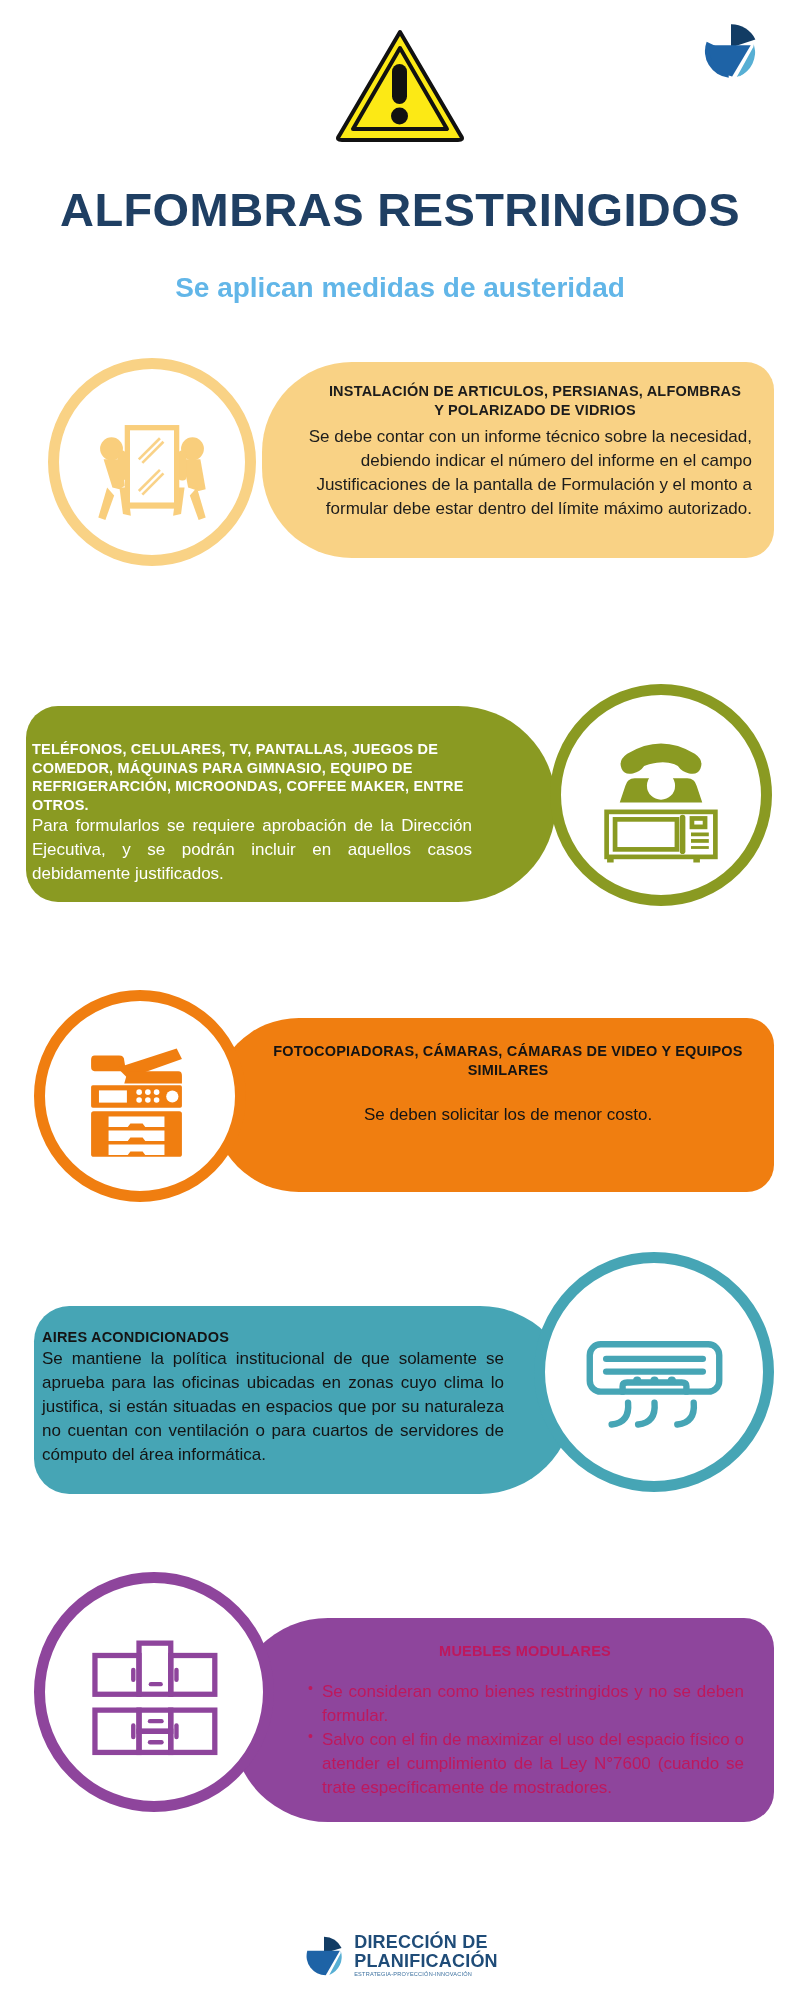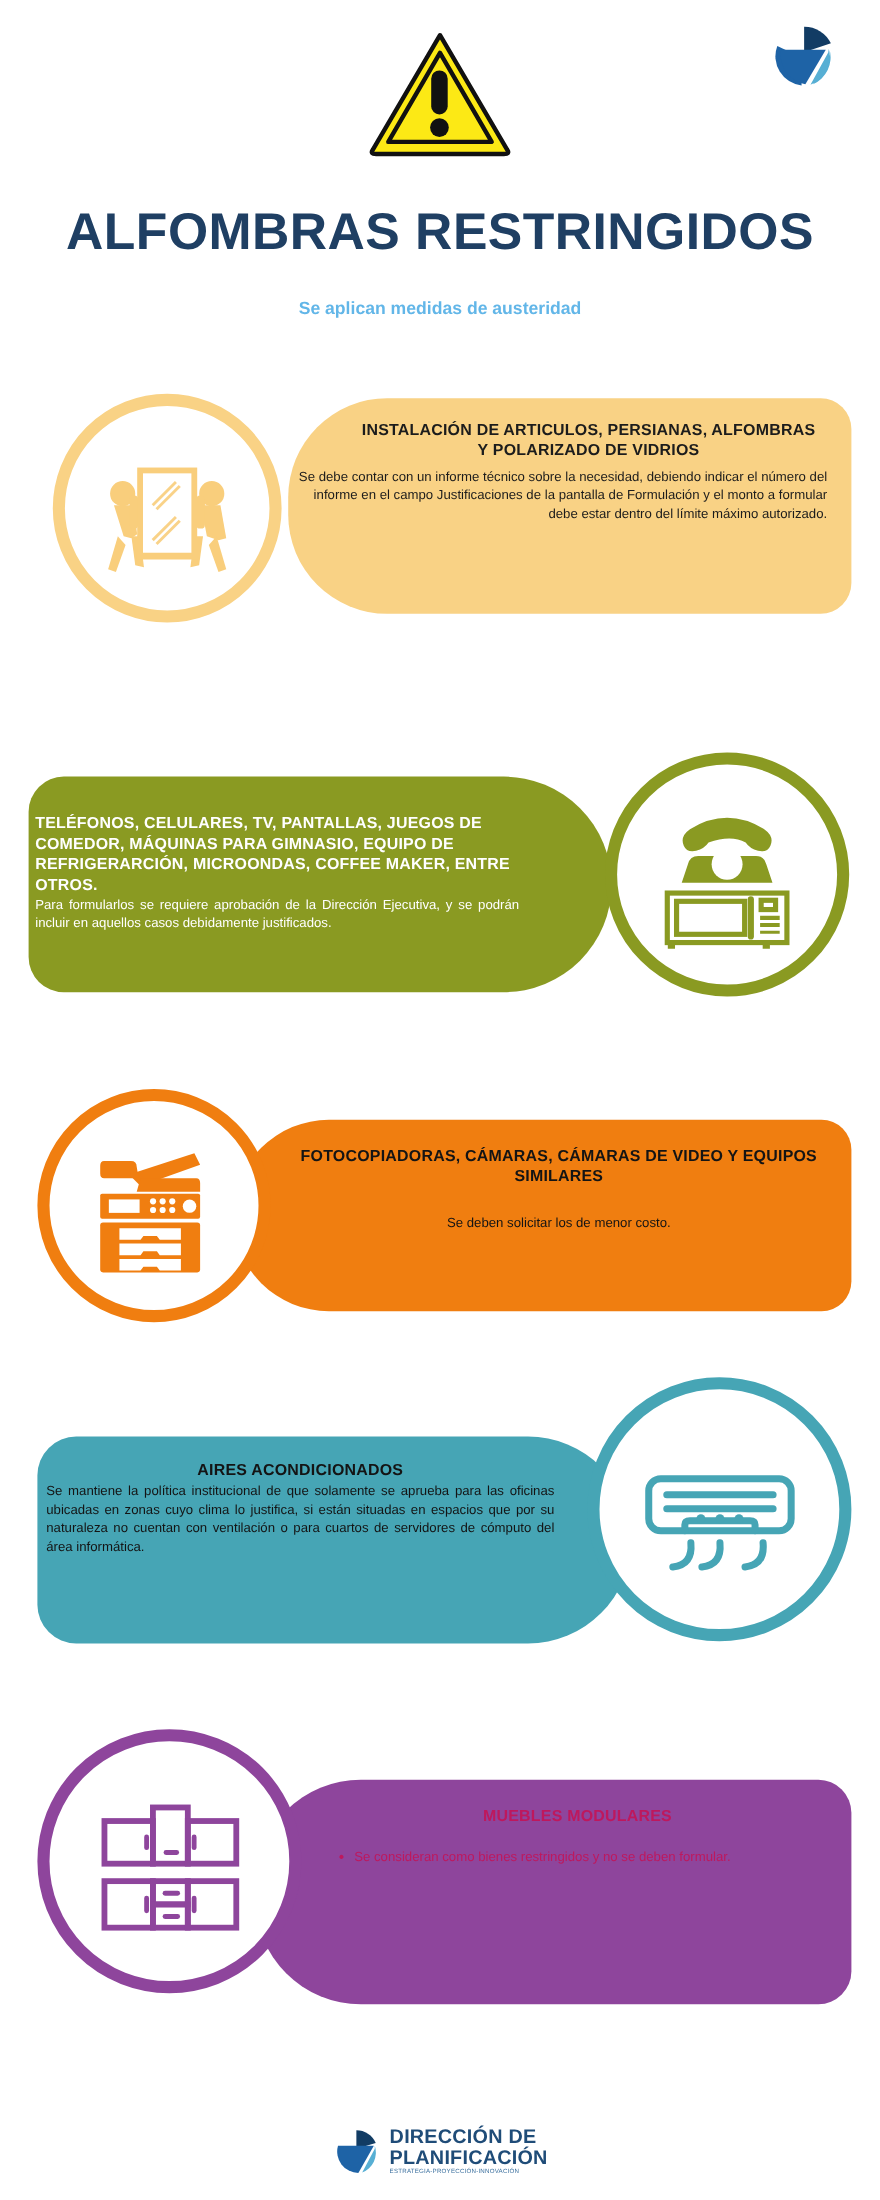--- a/index.html
+++ b/index.html
@@ -13,38 +13,38 @@
 
   
   .brand-logo { position: absolute; top: 22px; right: 40px; width: 58px; height: 58px; }
   .warn-icon { position: absolute; top: 26px; left: 50%; transform: translateX(-50%); width: 130px; height: 118px; }
   .title {
     position: absolute; top: 182px; left: 0; width: 800px; text-align: center;
     font-size: 47px; font-weight: 700; letter-spacing: 0.4px; color: #1F3F63;
   }
   .subtitle {
     position: absolute; top: 272px; left: 0; width: 800px; text-align: center;
-    font-size: 16px; font-weight: 700; color: #62B6E8;
+    font-size: 28px; font-weight: 700; color: #62B6E8;
   }
 
   
   .section { position: absolute; left: 0; width: 800px; }
   .panel { position: absolute; }
 
   .circle {
     position: absolute; border-radius: 50%; background: #ffffff;
     display: flex; align-items: center; justify-content: center;
     z-index: 3;
   }
   .txtwrap { position: absolute; z-index: 4; }
   .heading {
     font-size: 14.5px; font-weight: 700; line-height: 1.28; letter-spacing: .2px;
   }
   .body {
-    font-size: 12px; line-height: 1.42; font-weight: 400;
+    font-size: 17px; line-height: 1.42; font-weight: 400;
   }
   .body.just { text-align: justify; }
   .body ul { list-style: none; margin: 16px; padding: 0; }
   .body li { position: relative; padding-left: 16px; text-align: justify; }
   .body li::before {
     content: "\2022"; position: absolute; left: 2px; top: -1px; font-size: 14px;
   }
 
   
   #sec-curtains .panel {
@@ -88,21 +88,21 @@
   #sec-aircon .panel {
     left: 34px; top: 1306px; width: 540px; height: 188px;
     background: #46A5B5;
     border-radius: 36px 96px 96px 36px;
   }
   #sec-aircon .circle {
     left: 534px; top: 1252px; width: 240px; height: 240px;
     border: 11px solid #46A5B5;
   }
   #sec-aircon .txtwrap { left: 42px; top: 1328px; width: 462px; color: #141414; }
-  #sec-aircon .heading { text-align: center; }
+  #sec-aircon .heading { }
 
   
   #sec-furniture .panel {
     left: 232px; top: 1618px; width: 542px; height: 204px;
     background: #8E459C;
     border-radius: 96px 30px 30px 96px;
   }
   #sec-furniture .circle {
     left: 34px; top: 1572px; width: 240px; height: 240px;
     border: 11px solid #8E459C;
@@ -298,20 +298,21 @@
           <rect x="78" y="110" width="18" height="5" rx="2.5"></rect>
           <rect x="78" y="134" width="18" height="5" rx="2.5"></rect>
         </g>
       </svg>
     </div>
     <div class="txtwrap">
       <div class="heading">MUEBLES MODULARES</div>
       <div class="body">
         <ul>
           <li>Se consideran como bienes restringidos y no se deben formular.</li>
+          <li>Salvo con el fin de maximizar el uso del espacio físico o atender el cumplimiento de la Ley N°7600 (cuando se trate específicamente de mostradores.</li>
         </ul>
       </div>
     </div>
   </div>
 
   <div class="footer">
     <div class="footer-mark">
       <svg viewBox="0 0 100 100" width="44" height="44">
         <path d="M50 6 A44 44 0 0 1 90 32 L50 44 Z" fill="#123C64"></path>
         <path d="M12 38 L86 38 L54 94 A44 44 0 0 1 12 38 Z" fill="#1E63A6"></path>

